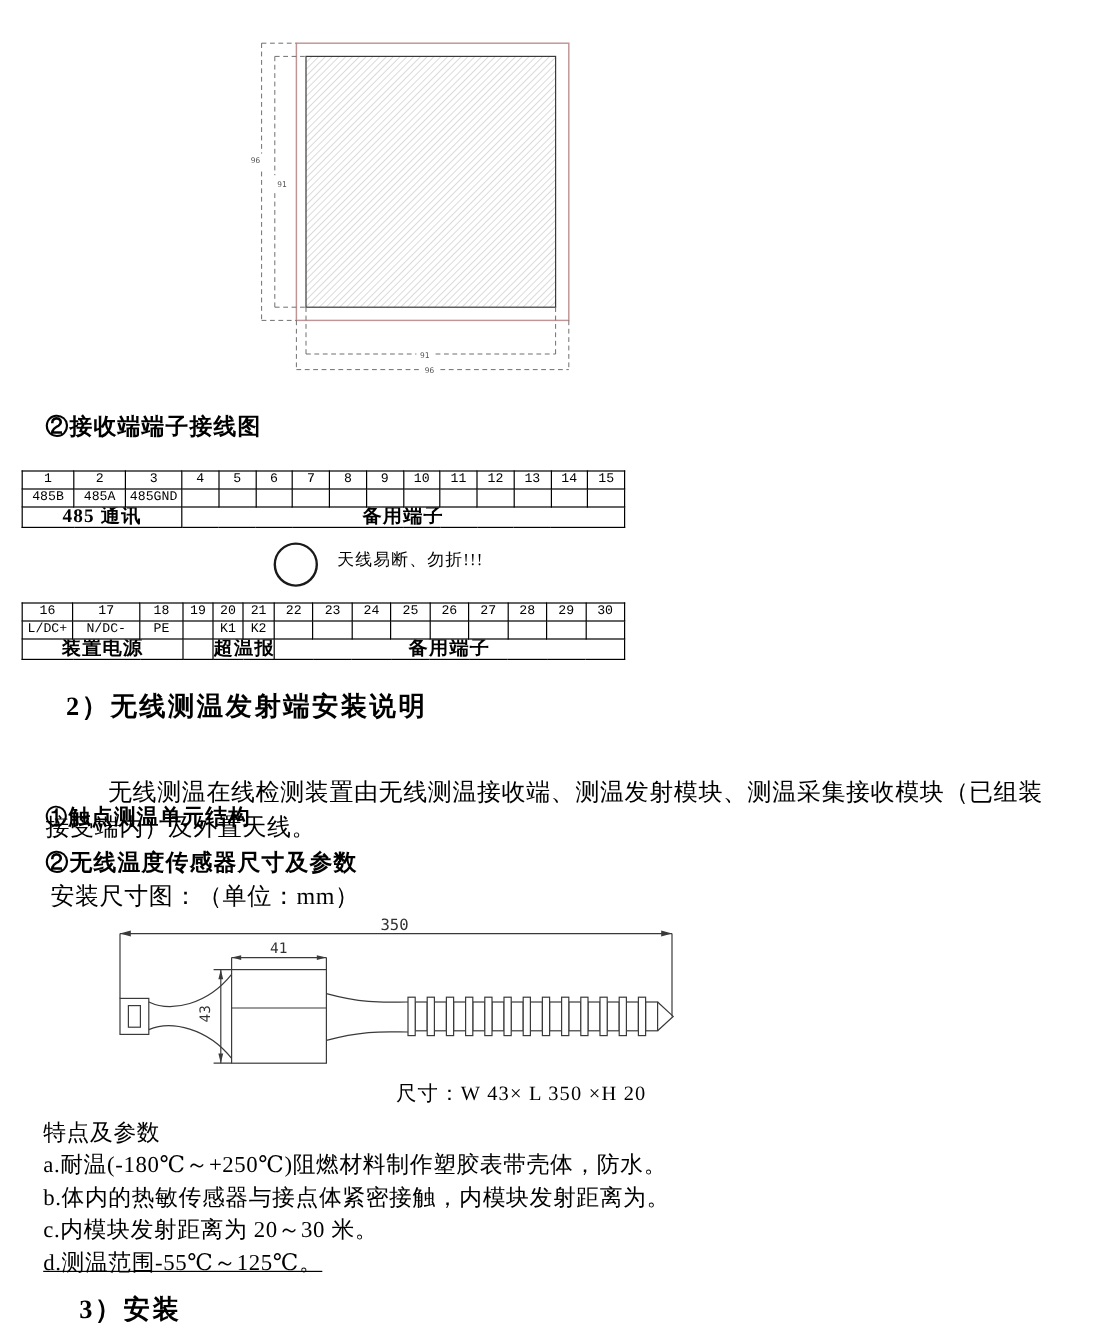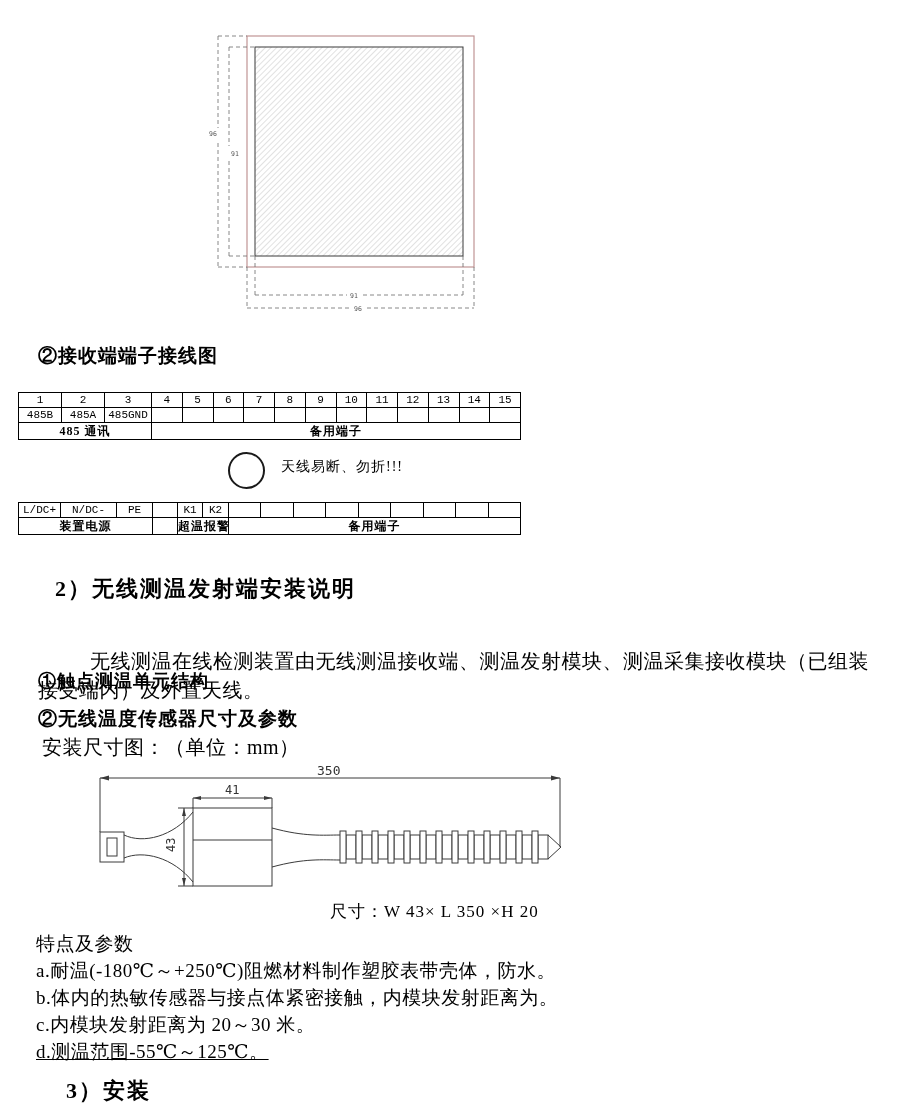--- a/index.html
+++ b/index.html
@@ -15,21 +15,21 @@
   .h-small{font-size:18px;font-weight:bold;letter-spacing:1px;margin-top:48px;}
   .body-text{font-size:20px;letter-spacing:0.5px;line-height:29px;}
   .feature{font-size:19px;letter-spacing:0.5px;}
   
   .tbl{border-collapse:collapse;table-layout:fixed;width:503px;
        font-family:"Liberation Mono","DejaVu Sans Mono",monospace;
        font-size:11px;color:#000;}
   .tbl td{border:1px solid #000;text-align:center;padding:0;height:14px;
           line-height:14px;overflow:hidden;white-space:nowrap;}
   .tbl tr.grp td{font-family:"Liberation Serif",serif;font-weight:bold;
-                 font-size:12px;height:16px;line-height:16px;letter-spacing:1px;}
+                 font-size:16px;height:16px;line-height:16px;letter-spacing:1px;}
   
   .warn-circle{width:33px;height:33px;border:2px solid #1a1a1a;border-radius:50%;}
   .warn-text{font-size:14px;letter-spacing:1px;}
   
   svg text{font-family:"DejaVu Sans Mono","Liberation Mono",monospace;fill:#333;}
   .dimtiny{font-size:6.5px;fill:#555;}
 </style>
 </head>
 <body>
 
@@ -154,20 +154,37 @@
       <col>
       <col>
       <col>
       <col>
       <col>
       <col>
       <col>
       <col>
   </colgroup>
   <tbody>
+      <tr>
+    <td>16</td>
+    <td>17</td>
+    <td>18</td>
+    <td>19</td>
+    <td>20</td>
+    <td>21</td>
+    <td>22</td>
+    <td>23</td>
+    <td>24</td>
+    <td>25</td>
+    <td>26</td>
+    <td>27</td>
+    <td>28</td>
+    <td>29</td>
+    <td>30</td>
+  </tr>
   <tr>
     <td>L/DC+</td>
     <td>N/DC-</td>
     <td>PE</td>
     <td></td>
     <td>K1</td>
     <td>K2</td>
     <td></td>
     <td></td>
     <td></td>

